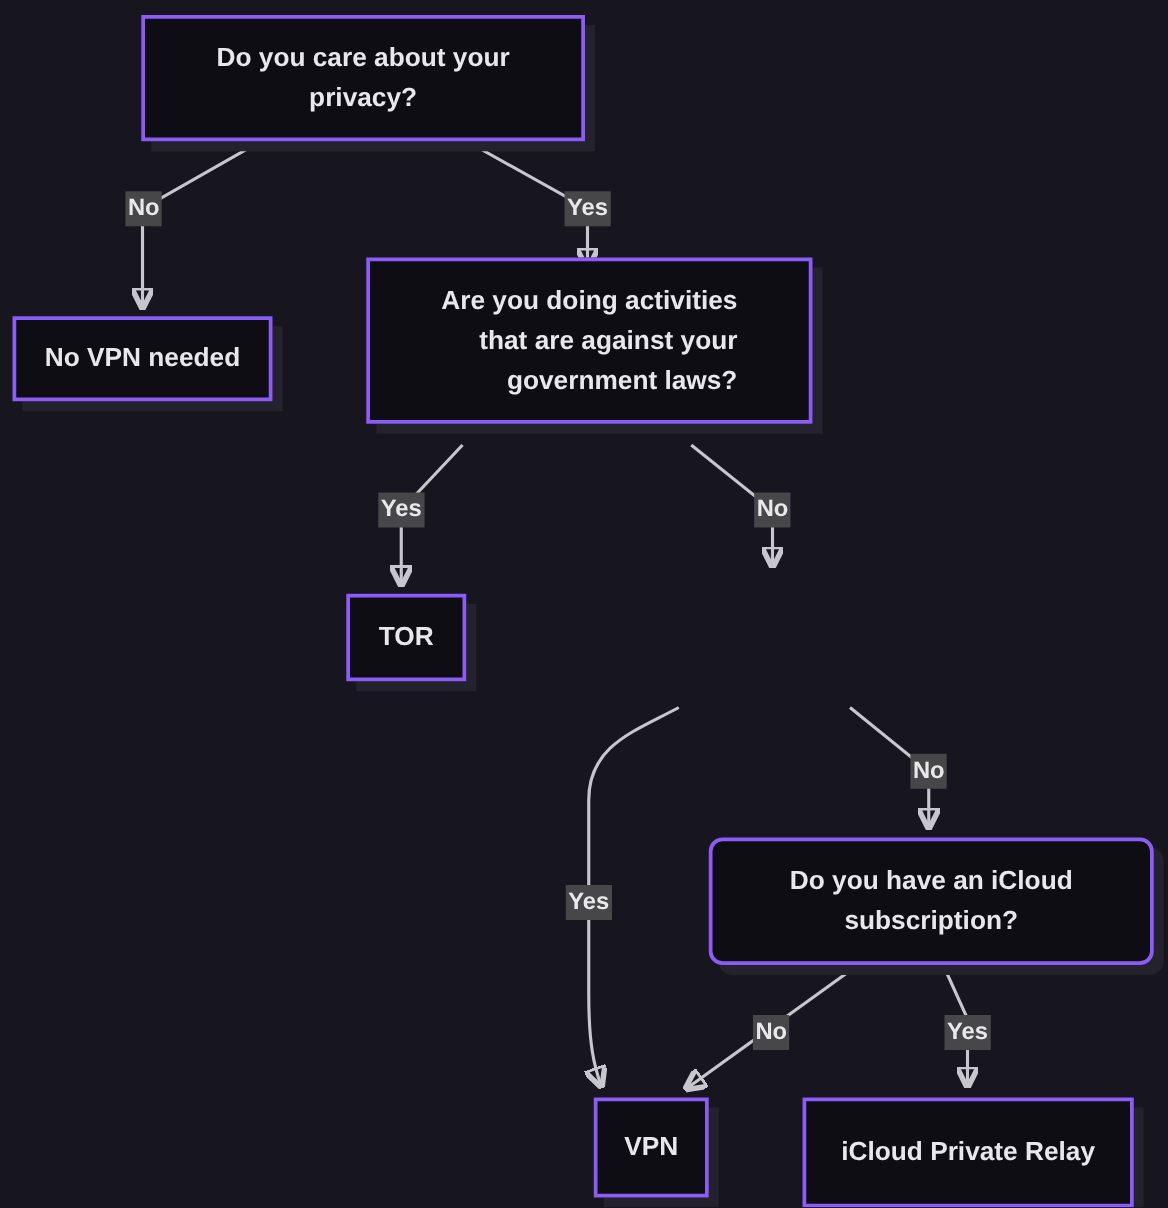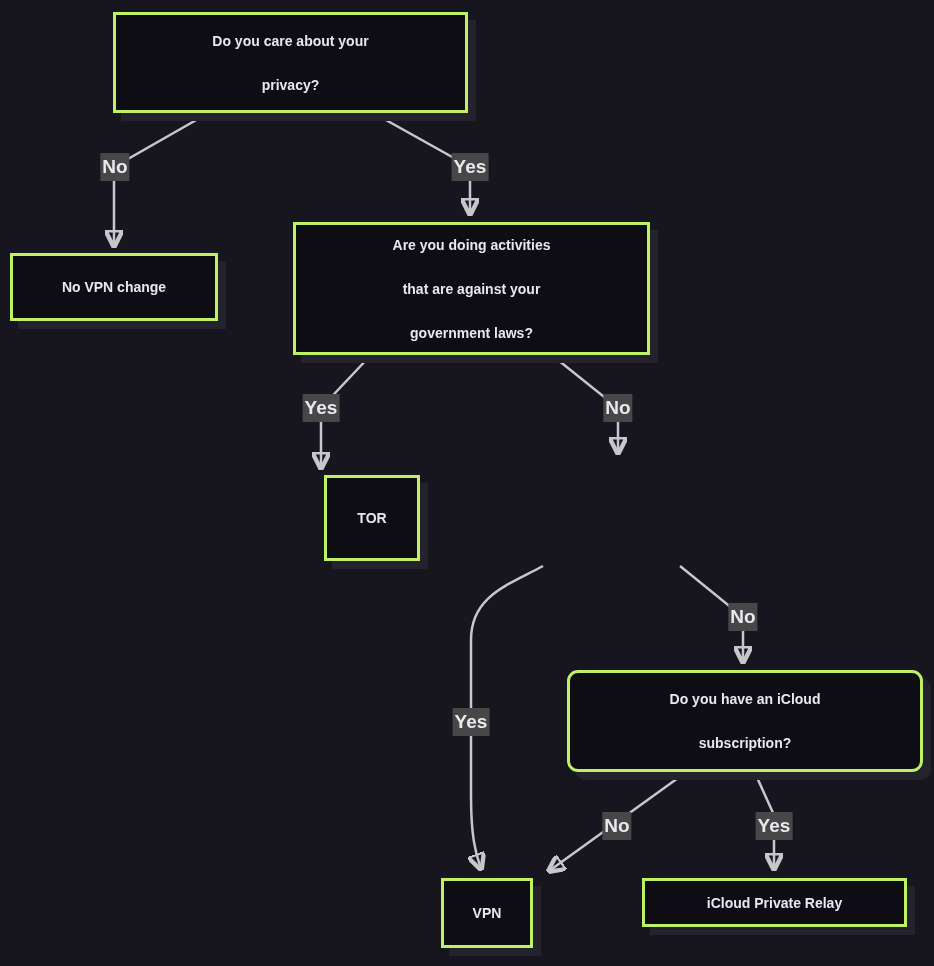--- a/index.html
+++ b/index.html
@@ -24,52 +24,52 @@
   }
   svg.edges path {
     fill: none;
     stroke: #c6c6cc;
     stroke-width: 2.5px;
   }
   .node {
     position: absolute;
     box-sizing: border-box;
     background: #0e0d14;
-    border: 3px solid #bef264;
+    border: 3px solid #8b5cf6;
     box-shadow: 8px 8px 0 #24232d;
     color: #e8e7ec;
-    font-size: 14px;
+    font-size: 21px;
     font-weight: 600;
-    line-height: 44px;
+    line-height: 32px;
     display: flex;
     align-items: center;
     justify-content: center;
     text-align: center;
     white-space: pre-line;
   }
   .chip {
     position: absolute;
     transform: translate(-50%, -50%);
     background: #47474a;
     color: #e9e9ec;
     font-size: 19px;
     font-weight: 600;
     line-height: 22px;
     padding: 3px 2px;
     text-align: center;
   }
   
   .n-privacy  { left:113px; top:12px;  width:355px; height:101px; }
   .n-novpn    { left:10px;  top:253px; width:208px; height:68px;  }
-  .n-govlaws  { left:293px; top:222px; width:357px; height:133px; }
-  .n-tor      { left:277px; top:475px; width:96px;  height:86px;margin-left:47px;  }
+  .n-govlaws  { left:293px; top:206px; width:357px; height:133px;text-align:right; }
+  .n-tor      { left:277px; top:475px; width:96px;  height:70px;  }
   .n-location { left:442px; top:462px; width:355px; height:103px; }
   .n-icloud   { left:567px; top:670px; width:356px; height:102px;border-radius:11px; }
-  .n-vpn      { left:441px; top:878px; width:92px;  height:70px;  }
-  .n-relay    { left:642px; top:878px; width:265px; height:49px;  }
+  .n-vpn      { left:475px; top:878px; width:92px;  height:80px;  }
+  .n-relay    { left:642px; top:878px; width:265px; height:88px;  }
   
   .c-privacy-no  { left:115px; top:167px; }
   .c-privacy-yes { left:470px; top:167px; }
   .c-gov-yes     { left:321px; top:408px; }
   .c-gov-no      { left:618px; top:408px; }
   .c-loc-yes     { left:471px; top:722px; }
   .c-loc-no      { left:743px; top:617px; }
   .c-icloud-no   { left:617px; top:826px; }
   .c-icloud-yes  { left:774px; top:826px; }
 </style>
@@ -89,21 +89,21 @@
     <path d="M 370 356 L 321 408 L 321 468" marker-end="url(#arrow)"></path>
     <path d="M 553 356 L 618 408 L 618 453" marker-end="url(#arrow)"></path>
     <path d="M 543 566 C 508 585 471 596 471 640 L 471 795 C 471 835 475 852 481 869" marker-end="url(#arrow)"></path>
     <path d="M 680 566 L 743 617 L 743 662" marker-end="url(#arrow)"></path>
     <path d="M 685 773 L 549 871" marker-end="url(#arrow)"></path>
     <path d="M 755 773 L 774 815 L 774 869" marker-end="url(#arrow)"></path>
   </svg>
 
   <div class="node n-privacy">Do you care about your
 privacy?</div>
-  <div class="node n-novpn">No VPN change</div>
+  <div class="node n-novpn">No VPN needed</div>
   <div class="node n-govlaws">Are you doing activities
 that are against your
 government laws?</div>
   <div class="node n-tor">TOR</div>
   <div class="node n-icloud">Do you have an iCloud
 subscription?</div>
   <div class="node n-vpn">VPN</div>
   <div class="node n-relay">iCloud Private Relay</div>
 
   <div class="chip c-privacy-no">No</div>

